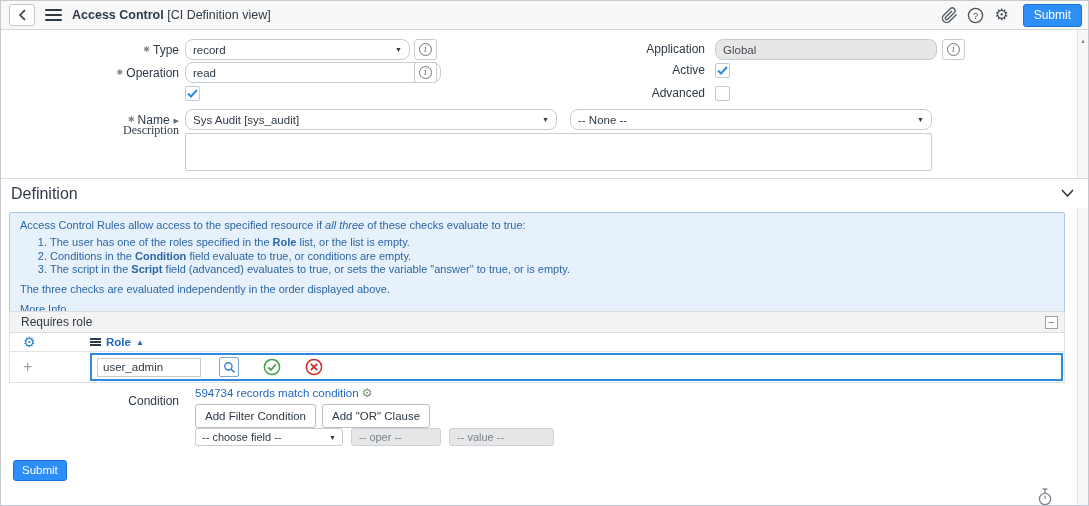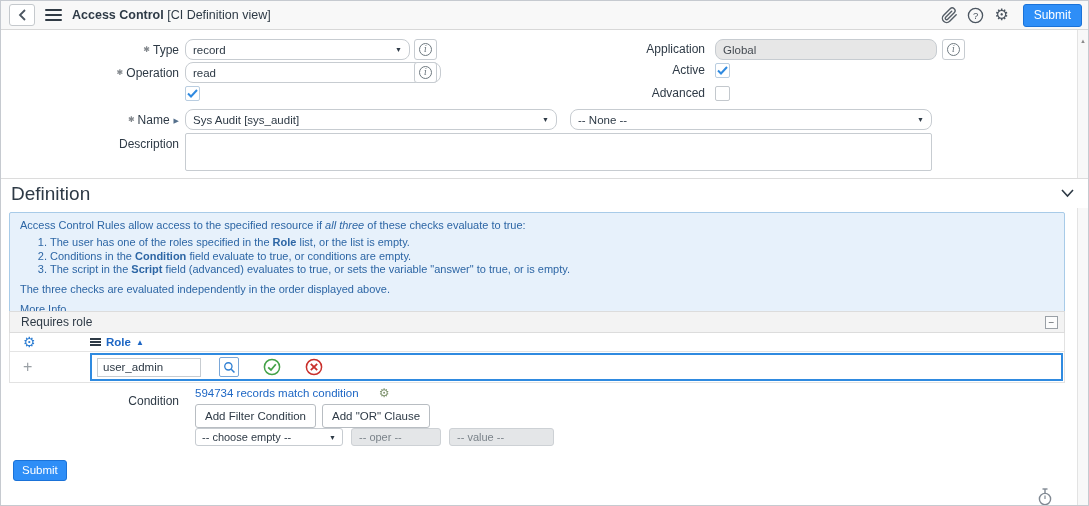--- a/index.html
+++ b/index.html
@@ -68,21 +68,21 @@
   textarea.desc {
     position:absolute; border:1px solid #c7ccd1; border-radius:2px; resize:none;
     font-family:"Liberation Sans", sans-serif; font-size:11.5px; padding:4px 6px; outline:none;
   }
   
   .section-bar {
     position:absolute; left:0; top:177px; width:100%; height:30px;
     border-top:1px solid #dcdcdc; background:#fff;
     display:flex; align-items:center; justify-content:space-between; padding:0 14px 0 10px;
   }
-  .section-title { font-size:19px; color:#2e3a46; }
+  .section-title { font-size:16px; color:#2e3a46; }
   .info-box {
     position:absolute; left:8px; top:211px; width:1056px;
     background:#e7f1fb; border:1px solid #a8cbe8; border-radius:2px;
     color:#2d66a5; font-size:11px; line-height:13px; padding:6px 10px 7px;
   }
   .info-box ol { margin:4px 0 0 0; padding-left:30px; }
   .info-box ol li { margin-bottom:0.5px; }
   .info-box .outro { margin-top:7px; }
   .more-info { margin-top:7px; text-decoration:underline; cursor:pointer; display:inline-block; }
   
@@ -113,21 +113,21 @@
   .editor-input {
     width:104px; height:19px; border:1px solid #c7ccd1; font-size:11.5px; padding:0 5px;
     font-family:"Liberation Sans", sans-serif; outline:none; color:#2e3a46;
   }
   .search-btn {
     width:20px; height:20px; border:1px solid #7aa7d8; background:#fff; border-radius:2px;
     display:flex; align-items:center; justify-content:center; cursor:pointer; margin-left:-6px;
   }
   .round-ico { cursor:pointer; display:flex; }
   
-  .cond-link { position:absolute; left:194px; top:386px; font-size:11.5px; color:#1d66c4; cursor:pointer; display:flex; align-items:center; gap:20px; }
+  .cond-link { position:absolute; left:194px; top:386px; font-size:11.5px; color:#1d66c4; cursor:pointer; display:flex; align-items:center; gap:3px; }
   .cond-gear { font-size:12px; color:#7f946f; line-height:1; }
   .cond-btns { position:absolute; left:194px; top:403px; display:flex; gap:6px; }
   .cond-btn {
     height:24px; background:#fff; border:1px solid #b8bdc2; border-radius:3px;
     font-size:11.5px; color:#2e3a46; padding:0 9px; cursor:pointer;
     font-family:"Liberation Sans", sans-serif;
   }
   .cond-row { position:absolute; left:194px; top:427px; display:flex; gap:8px; }
   .cond-sel {
     width:148px; height:18px; border:1px solid #c7ccd1; border-radius:3px; background:#fff;
@@ -222,21 +222,21 @@
   </div>
   <div class="sel" style="left:184px;top:108px;width:372px;gap:28px;">
     <span>Sys Audit [sys_audit]</span>
     <span class="caret">▼</span>
   </div>
   <div class="sel" style="left:569px;top:108px;width:362px;">
     <span>-- None --</span>
     <span class="caret">▼</span>
   </div>
 
-  <div class="flabel" style="left:0;top:133px;width:178px;">Description</div>
+  <div class="flabel" style="left:0;top:119px;width:178px;font-family:Liberation Serif, serif;">Description</div>
   <textarea class="desc" style="left: 184px; top: 132px; width: 747px; height: 38px;"></textarea>
 
   <div class="flabel" style="left:520px;top:38px;width:184px;">Application</div>
   <div class="inp readonly" style="left:714px;top:38px;width:222px;">
     <span>Global</span>
   </div>
   <div class="info-btn" style="left:941px;top:38px;">
     <span class="i-circle">i</span>
   </div>
 
@@ -330,21 +330,21 @@
   <div class="cond-link">
     <span>594734 records match condition</span>
     <span class="cond-gear">⚙</span>
   </div>
   <div class="cond-btns">
     <button class="cond-btn">Add Filter Condition</button>
     <button class="cond-btn">Add "OR" Clause</button>
   </div>
   <div class="cond-row">
     <div class="cond-sel">
-      <span>-- choose empty --</span>
+      <span>-- choose field --</span>
       <span class="caret">▼</span>
     </div>
     <div class="cond-dis" style="width:90px;">-- oper --</div>
     <div class="cond-dis" style="width:105px;">-- value --</div>
   </div>
 
   <button class="footer-submit">Submit</button>
 
   <span class="corner-ico">
     <svg width="16" height="20" viewBox="0 0 16 20">

